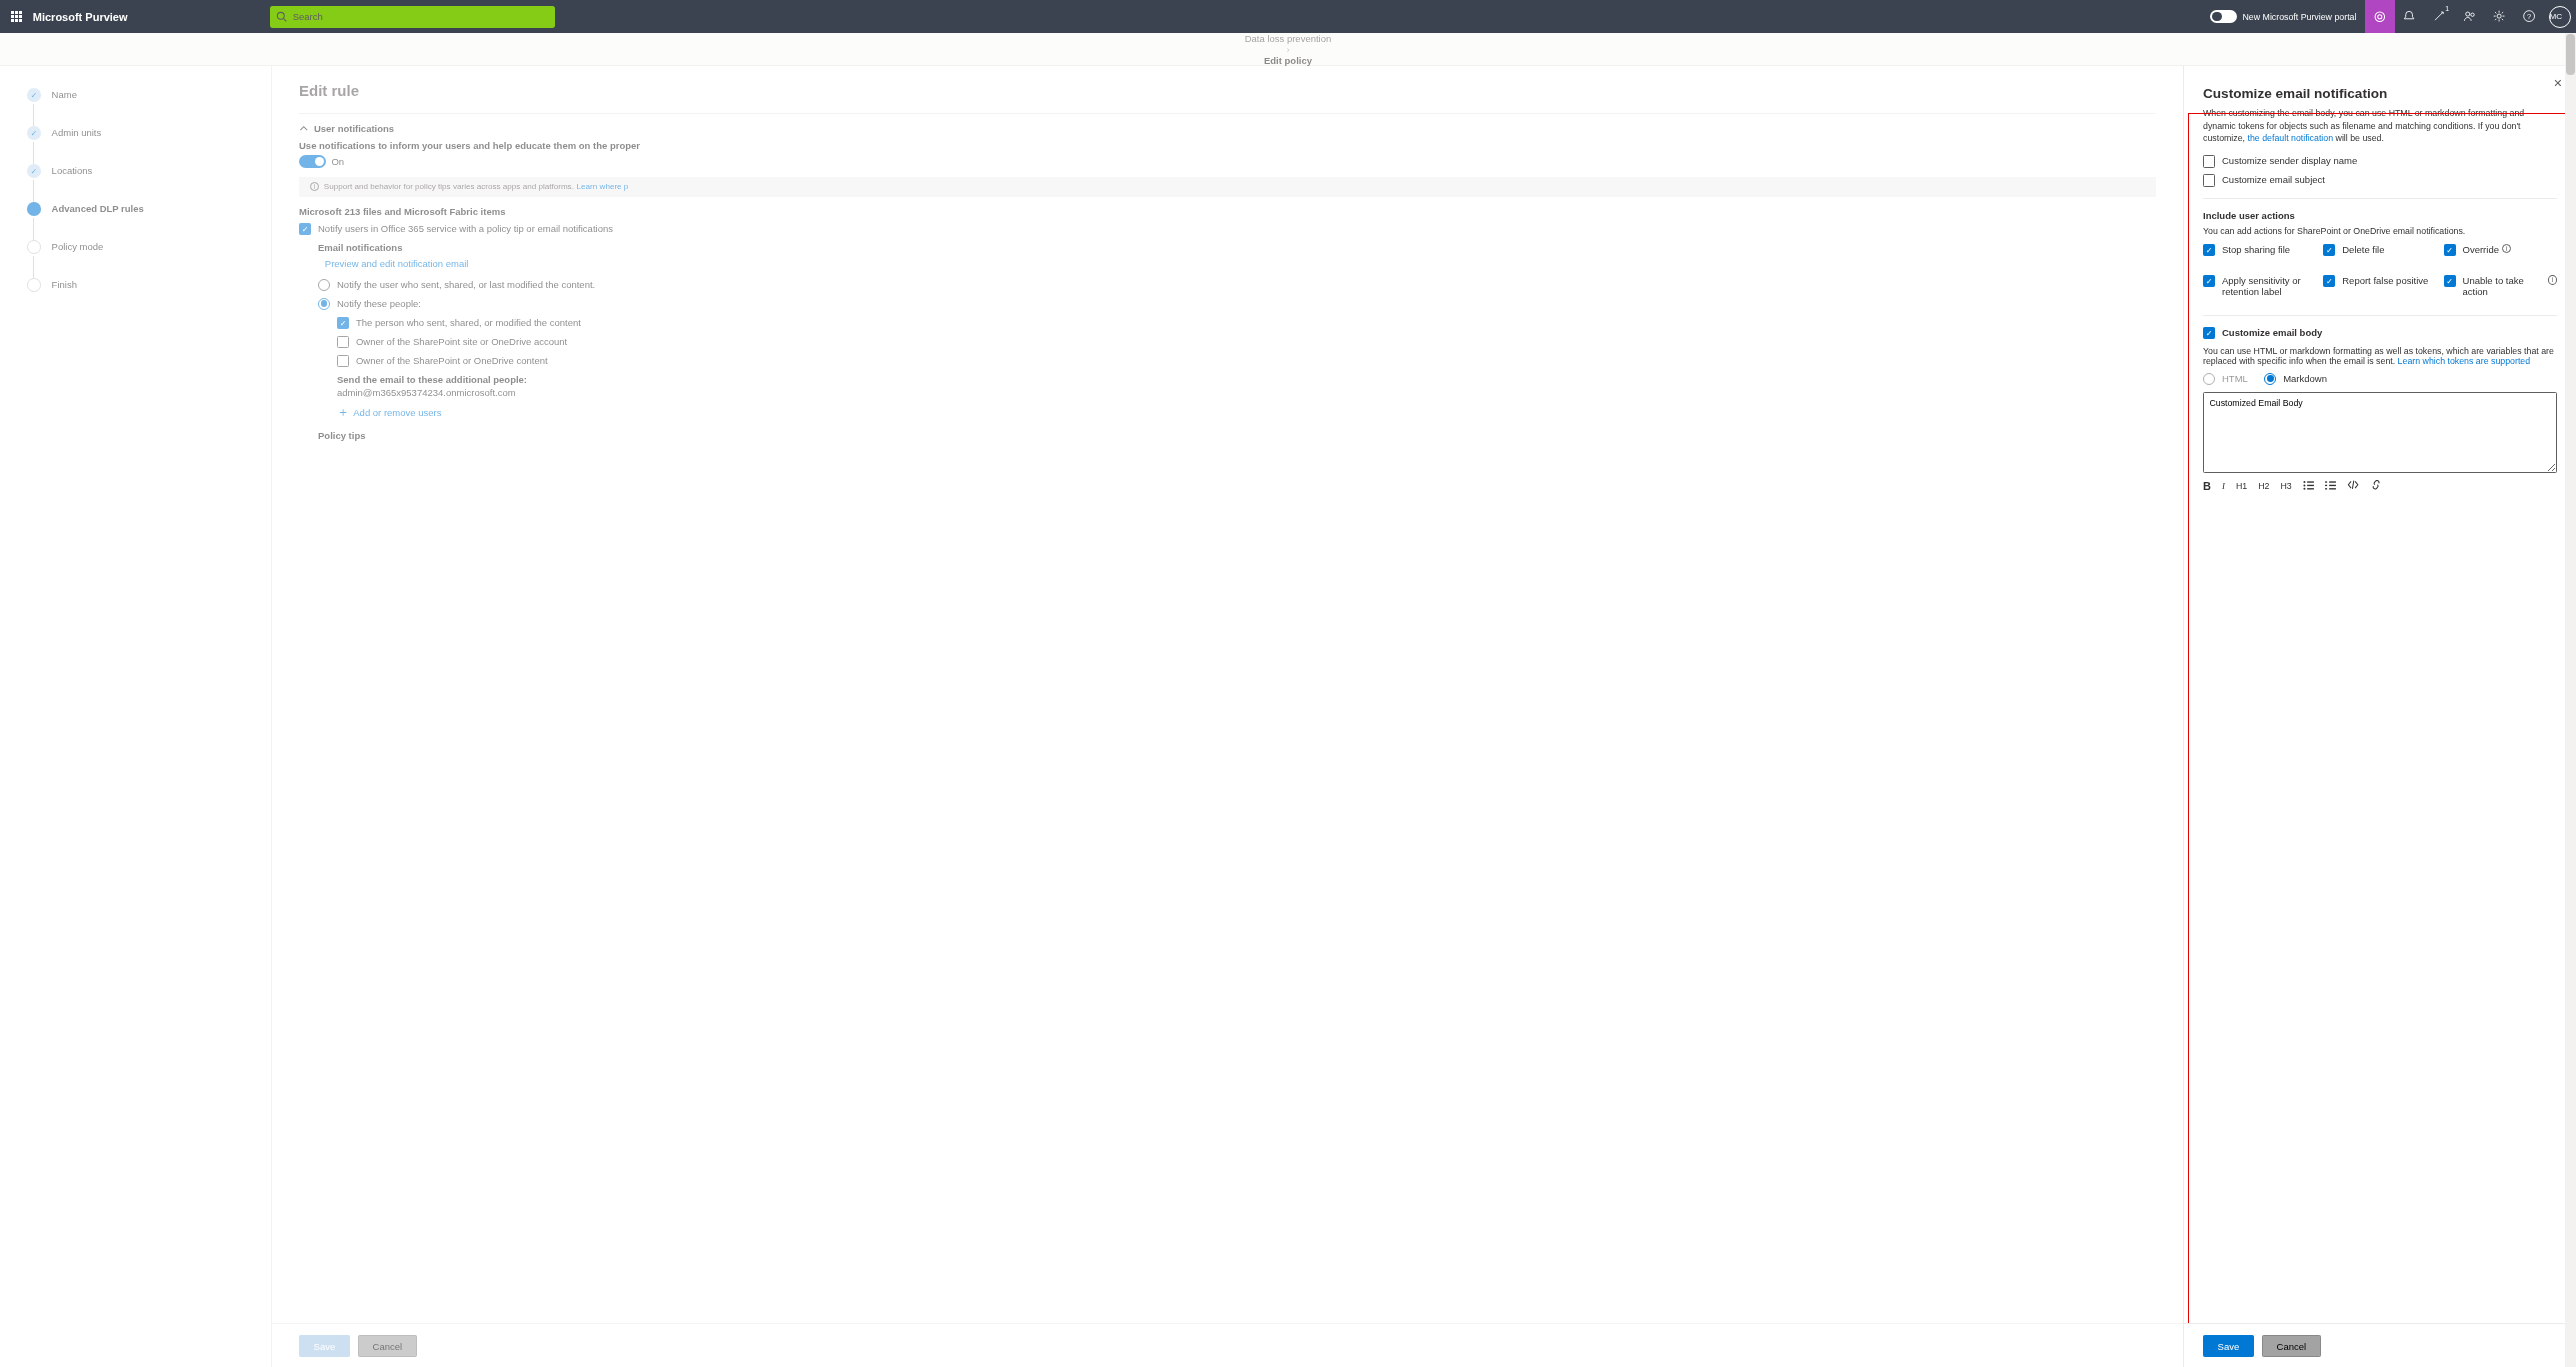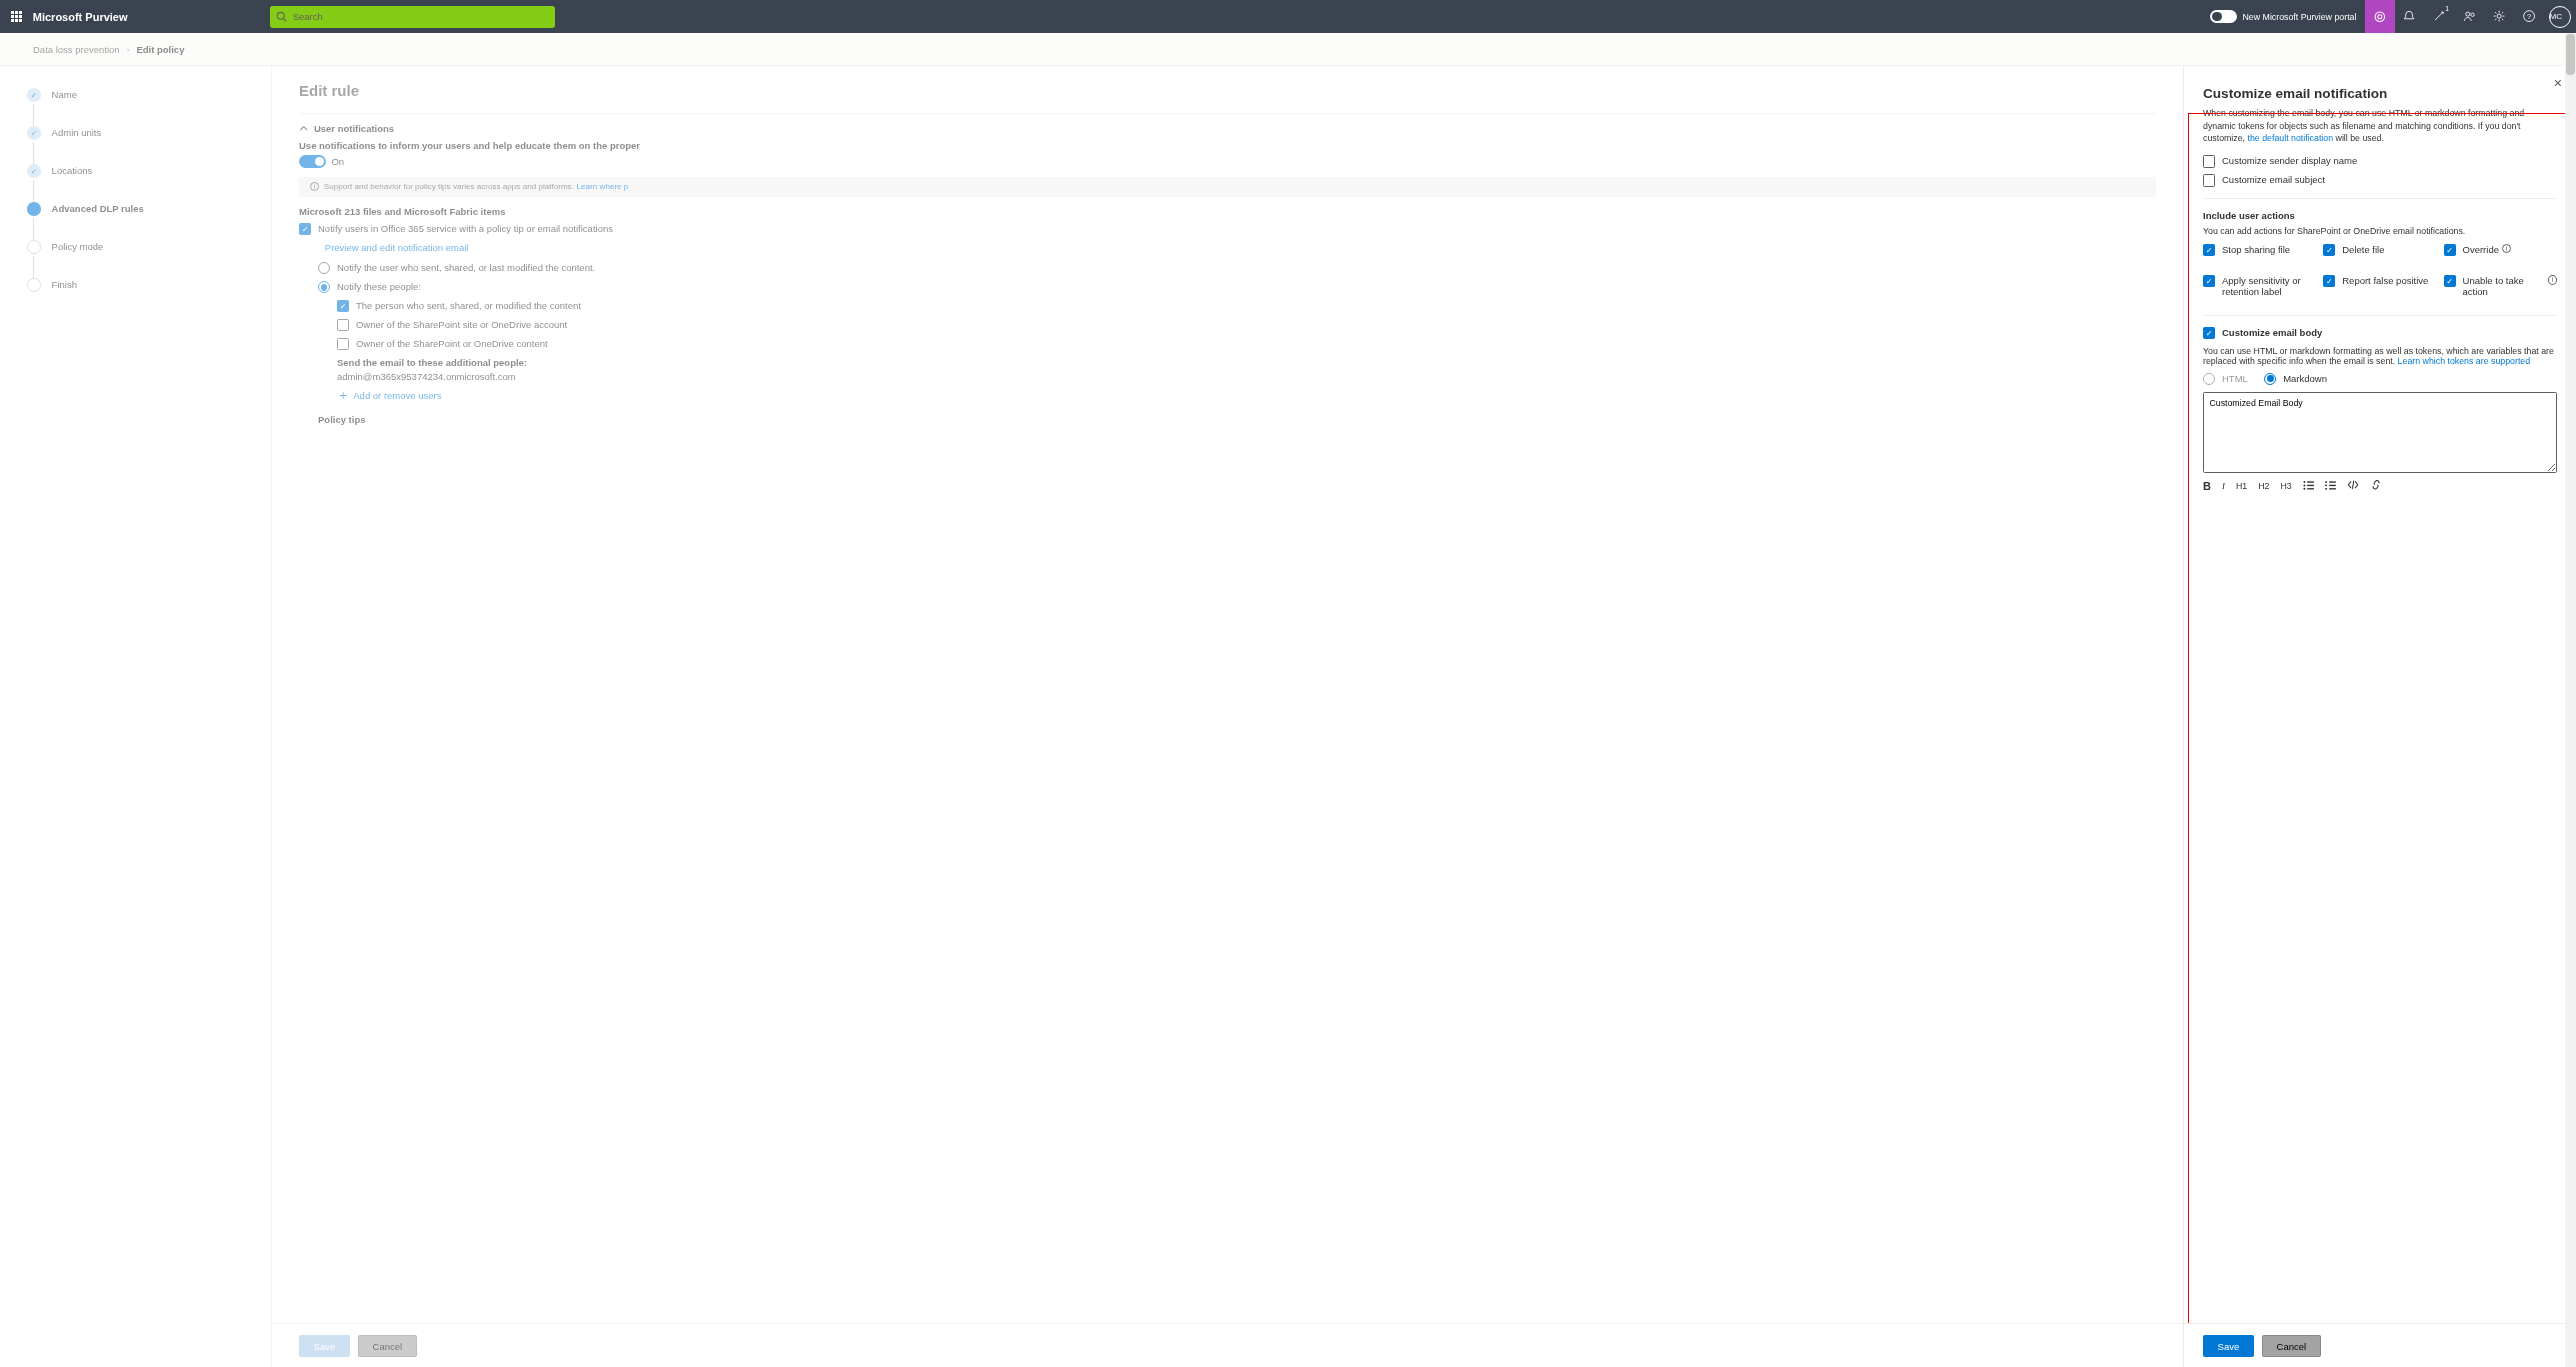--- a/index.html
+++ b/index.html
@@ -68,21 +68,21 @@
   .fmt-row{display:flex;gap:16.3px;margin:6.8px 0;}
   .ta{width:100%;height:81px;border:0.7px solid #605e5c;border-radius:1.4px;padding:5.4px;font-family:Liberation Sans, sans-serif;font-size:8.8px;resize:both;}
   .toolbar{display:flex;gap:11px;margin-top:5.4px;color:#323130;align-items:center;}
   .toolbar .tb{font-size:8.8px;cursor:pointer;}
   .toolbar .b{font-weight:800;font-size:11px;}
   .toolbar .i{font-style:italic;font-family:serif;}
   .info-icon{display:inline-flex;width:9.5px;height:9.5px;border:0.7px solid #605e5c;border-radius:50%;align-items:center;justify-content:center;font-size:6.8px;margin-left:2.7px;color:#605e5c;}
   .sidefoot{position:absolute;bottom:0;left:0;right:0;padding:11px 19px;background:#fff;border-top:0.7px solid #edebe9;display:flex;gap:8.1px;}
   .vscroll{position:absolute;right:0;top:33px;bottom:0;width:11px;background:#f3f2f1;}
   .vscroll .thumb{position:absolute;left:1.4px;right:1.4px;top:1.4px;height:41px;background:#c8c6c4;border-radius:4.1px;}
-  .dimmed{opacity:.55;}
+  .dimmed{opacity:.55;flex-direction:column;}
 </style>
 </head>
 <body>
 
 <div class="topbar">
   <div class="waffle">
     <div class="dots">
         <span></span>
         <span></span>
         <span></span>
@@ -203,20 +203,21 @@
       <span class="info-icon">i</span>&nbsp;&nbsp;
       <span>Support and behavior for policy tips varies across apps and platforms.</span>
       <a>Learn where p</a>
     </div>
     <div class="h4">Microsoft 213 files and Microsoft Fabric items</div>
     <div class="cklabel">
       <div class="ckbox checked">✓</div>
       <span>Notify users in Office 365 service with a policy tip or email notifications</span>
     </div>
     <div class="indent1">
+      <div class="h4">Email notifications</div>
       <div class="link" style="margin:4.1px 0 9.5px 6.8px;">Preview and edit notification email</div>
       <div class="cklabel">
           <div class="radio"></div>
           <span>Notify the user who sent, shared, or last modified the content.</span>
         </div>
       <div class="cklabel">
           <div class="radio sel"></div>
           <span>Notify these people:</span>
         </div>
       <div class="indent1">

